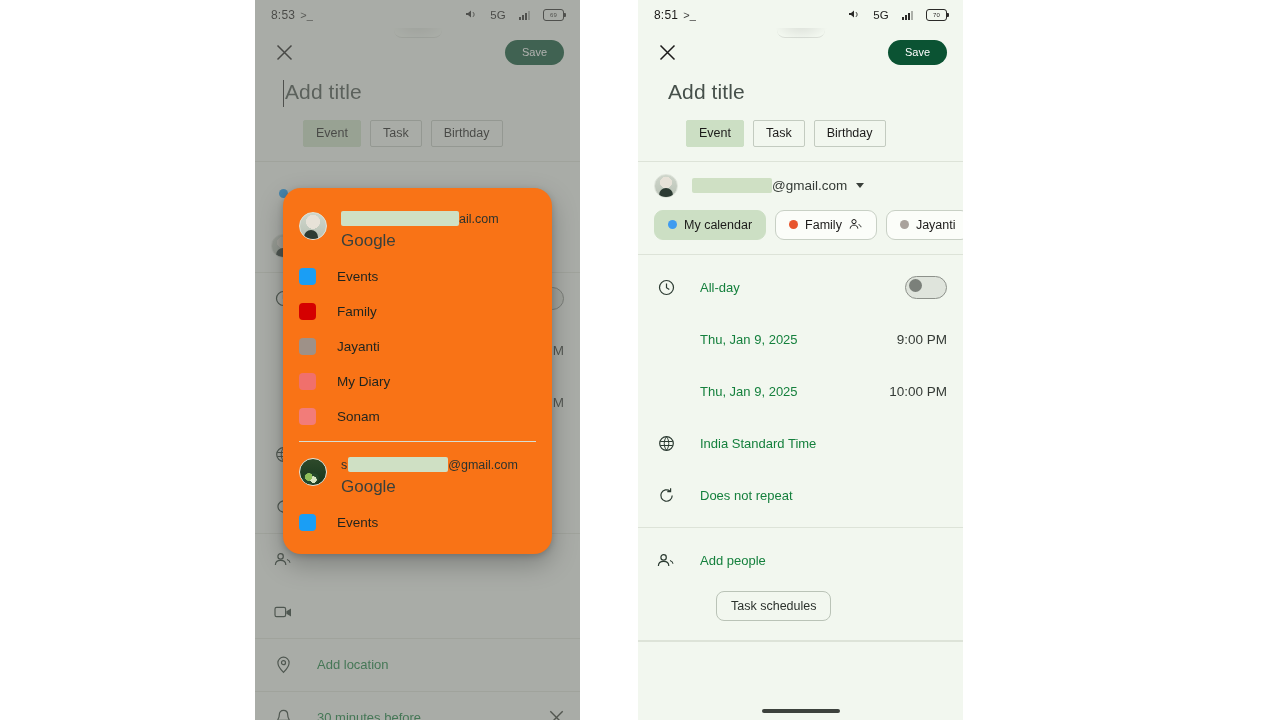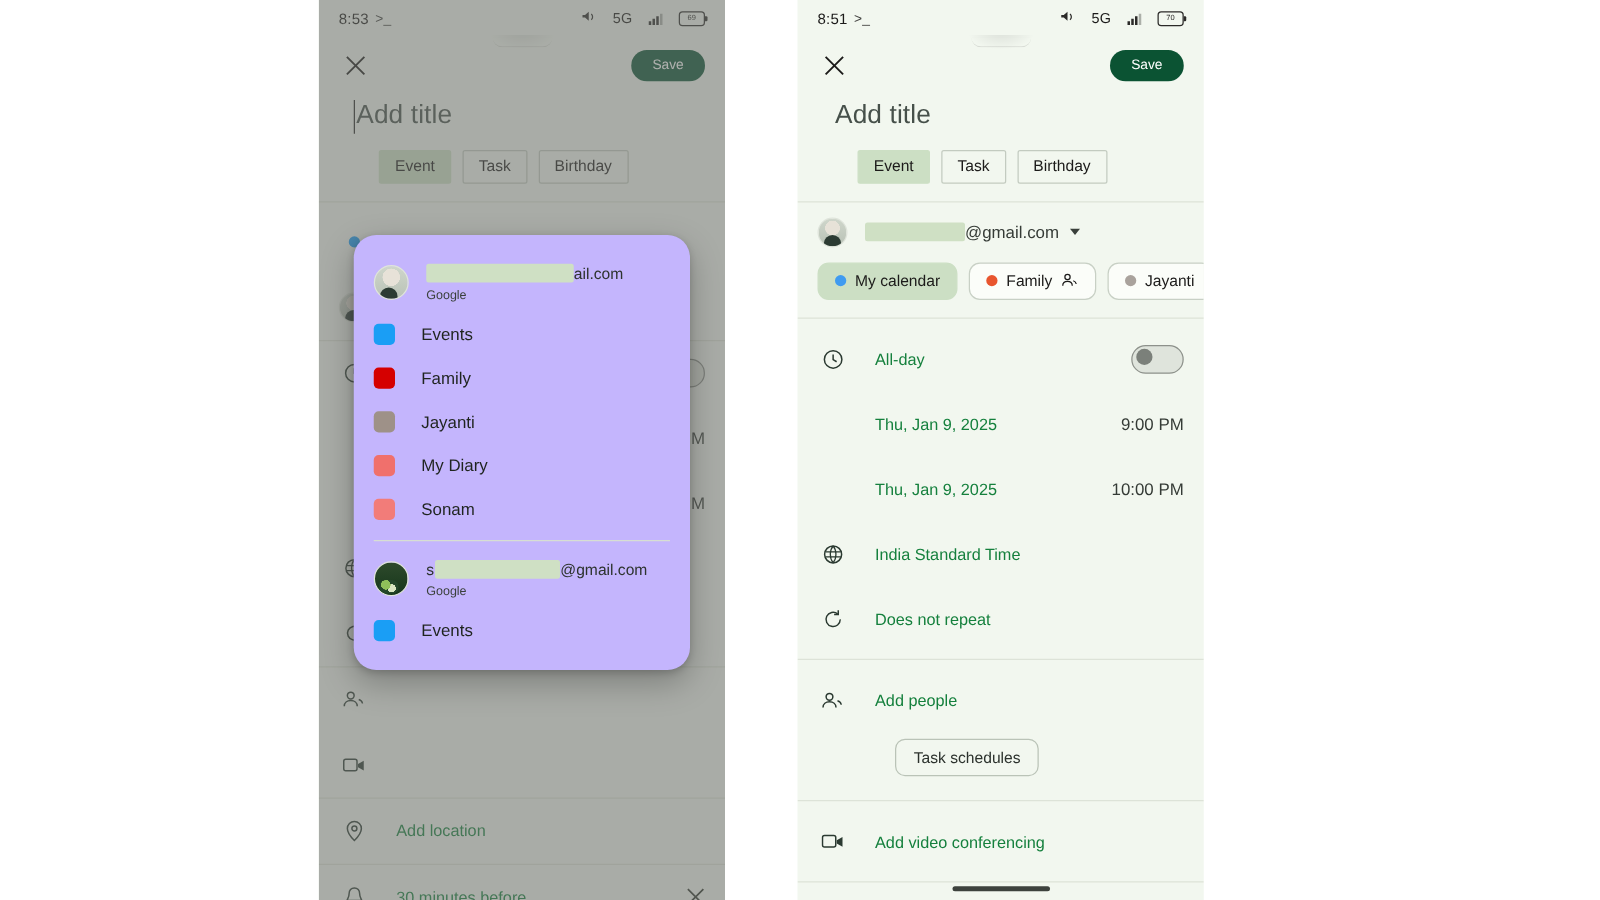--- a/index.html
+++ b/index.html
@@ -159,29 +159,29 @@
 
   
   .gesture{
     position:absolute;bottom:7px;left:50%;transform:translateX(-50%);
     width:78px;height:4px;border-radius:3px;background:#3d423d;
   }
 
   
   .dialog{
     position:absolute;z-index:60;left:28px;top:188px;width:269px;
-    background:#c4b5fd;border-radius:18px;
+    background:#f97316;border-radius:18px;
     box-shadow:0 10px 26px rgba(0,0,0,.26), 0 2px 6px rgba(0,0,0,.16);
     padding:10px 0 14px 0;overflow:hidden;
   }
   .dlg-acct{display:flex;align-items:flex-start;padding:12px 16px 8px 16px;}
   .dlg-acct .avatar{width:26px;height:26px;margin-right:14px;margin-top:2px;}
   .dlg-acct .meta{display:flex;flex-direction:column;gap:5px;padding-top:1px;}
   .dlg-mail{font-size:12.5px;color:#2d332e;display:flex;align-items:center;}
-  .dlg-prov{font-size:10px;color:#3a403b;}
+  .dlg-prov{font-size:17px;color:#3a403b;}
   .dlg-item{display:flex;align-items:center;padding:9px 16px;}
   .sw{width:17px;height:17px;border-radius:4px;margin-right:21px;flex:none;}
   .dlg-label{font-size:13.5px;color:#1f241f;}
   .dlg-sep{height:1px;background:#d7ded2;margin:7px 16px 2px 16px;}
   .block{padding:6px 0;}
 </style>
 </head>
 <body>
 
 <div class="stage">
@@ -526,29 +526,20 @@
         </div>
         <div class="lbl">Add people</div>
       </div>
       <div class="row sub" style="padding-top:2px;padding-bottom:10px;">
         <div class="btn-outline">Task schedules</div>
       </div>
     </div>
 
     <div class="divider"></div>
 
-    <div class="row" style="padding-top:14px;padding-bottom:14px;">
-      <div class="ico">
-        <svg width="19" height="14" viewBox="0 0 19 14">
-            <rect x="1" y="2.4" width="10.6" height="9.2" rx="1.6" stroke="#2b3a31" stroke-width="1.2" fill="none"></rect>
-            <path d="M12.4 6.2l4.6-2.6v7.8l-4.6-2.6z" fill="#2b3a31"></path>
-          </svg>
-      </div>
-      <div class="lbl">Add video conferencing</div>
-    </div>
 
     <div class="divider"></div>
 
     <div class="row" style="padding-top:14px;padding-bottom:14px;">
       
       
     </div>
 
     <div class="gesture"></div>
   </div>

